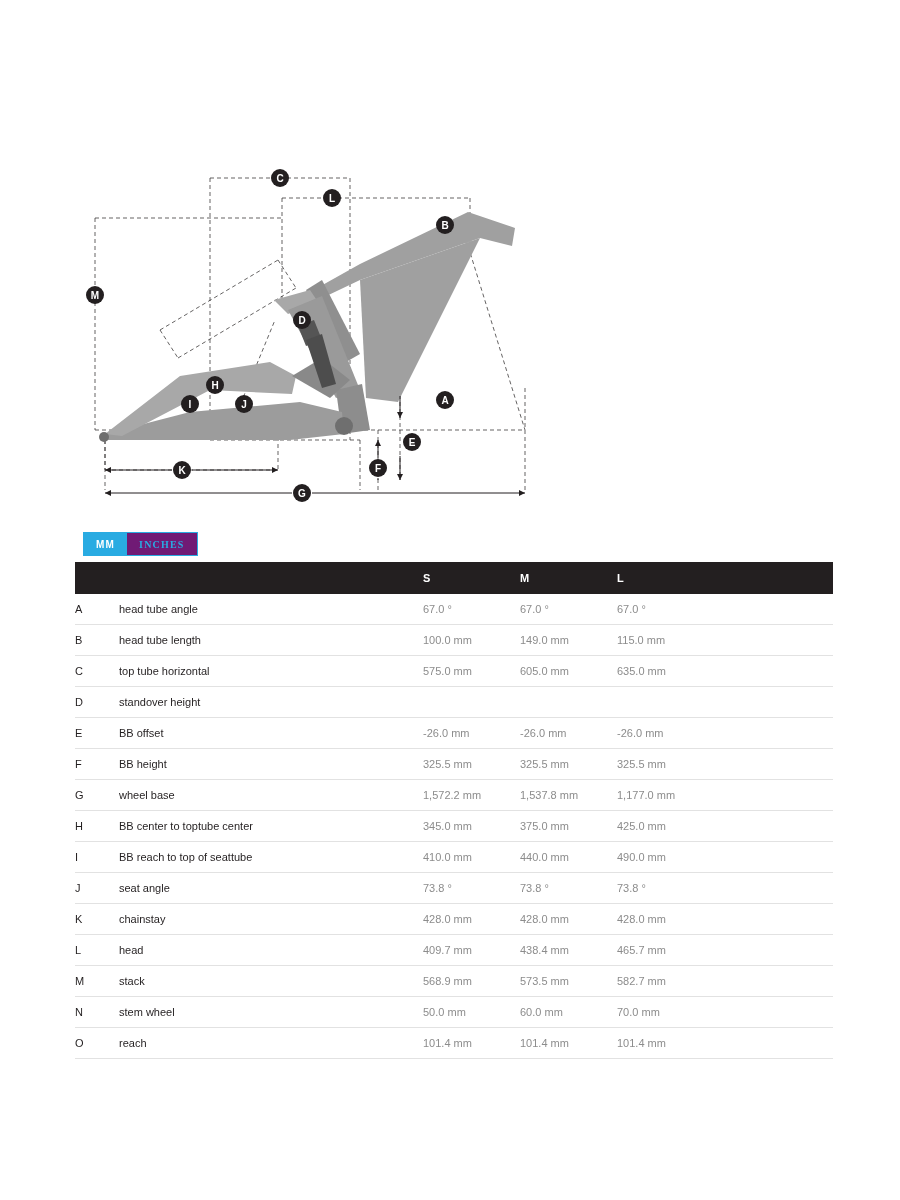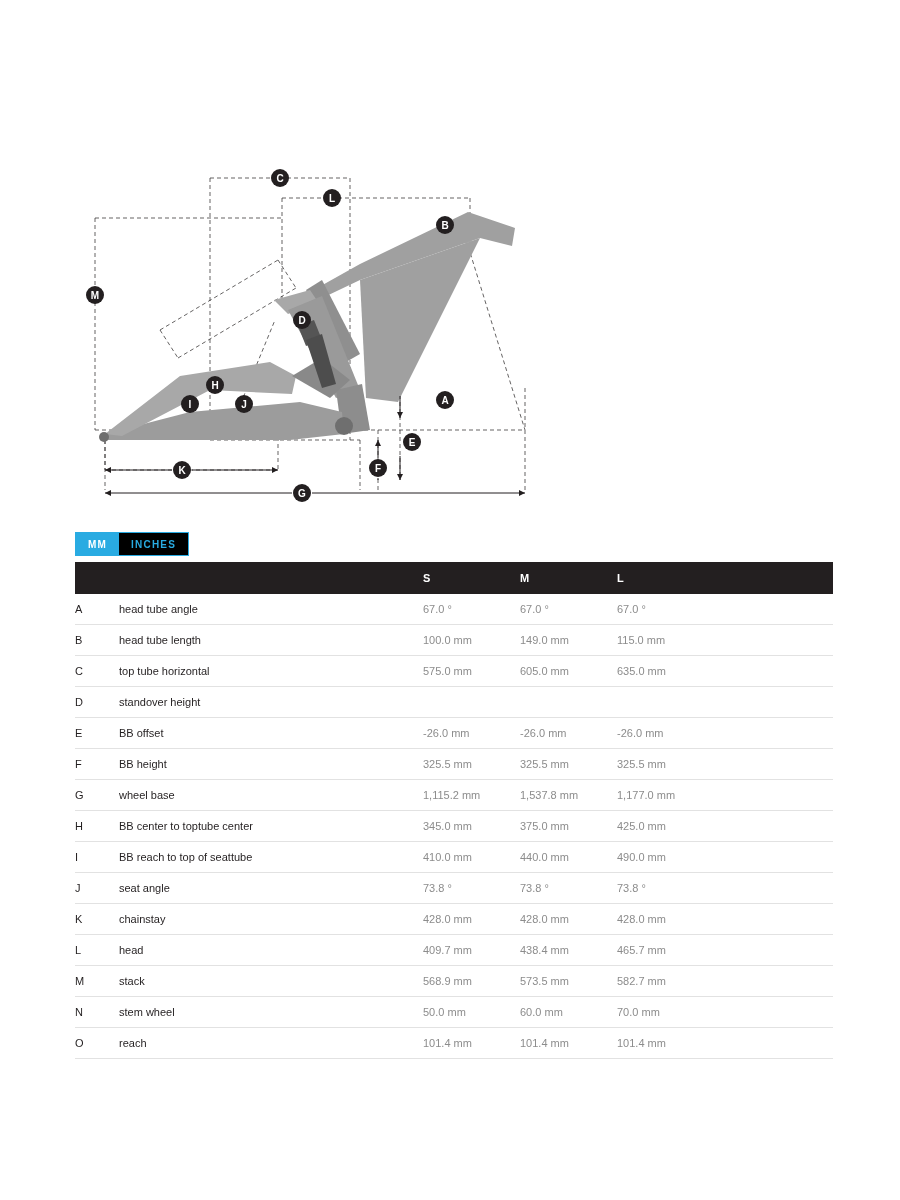--- a/index.html
+++ b/index.html
@@ -24,21 +24,21 @@
     width: 520px;
     height: 380px;
   }
   .diagram-wrap svg {
     display: block;
   }
 
   
   .units-toggle {
     position: absolute;
-    left: 75px;
+    left: 83px;
     top: 532px;
     display: flex;
     border: 1px solid #29abe2;
     height: 24px;
     box-sizing: border-box;
   }
   .units-btn {
     font-size: 10px;
     letter-spacing: 1.2px;
     font-weight: bold;
@@ -48,22 +48,23 @@
     padding: 0 12px;
     box-sizing: border-box;
     cursor: pointer;
     user-select: none;
   }
   .units-btn.active {
     background: #29abe2;
     color: #ffffff;
   }
   .units-btn.inactive {
-    background: #000000;
+    background: #701a75;
     color: #29abe2;
+    font-family: Liberation Serif, serif;
   }
 
   
   .geo-table {
     position: absolute;
     left: 75px;
     top: 562px;
     width: 750px;
     border-collapse: collapse;
     table-layout: fixed;
@@ -305,21 +306,21 @@
       <td class="cell-letter">F</td>
       <td class="cell-name">BB height</td>
       <td class="cell-val">325.5 mm</td>
       <td class="cell-val">325.5 mm</td>
       <td class="cell-val">325.5 mm</td>
       <td></td>
     </tr>
     <tr>
       <td class="cell-letter">G</td>
       <td class="cell-name">wheel base</td>
-      <td class="cell-val">1,115.2 mm</td>
+      <td class="cell-val">1,572.2 mm</td>
       <td class="cell-val">1,537.8 mm</td>
       <td class="cell-val">1,177.0 mm</td>
       <td></td>
     </tr>
     <tr>
       <td class="cell-letter">H</td>
       <td class="cell-name">BB center to toptube center</td>
       <td class="cell-val">345.0 mm</td>
       <td class="cell-val">375.0 mm</td>
       <td class="cell-val">425.0 mm</td>

